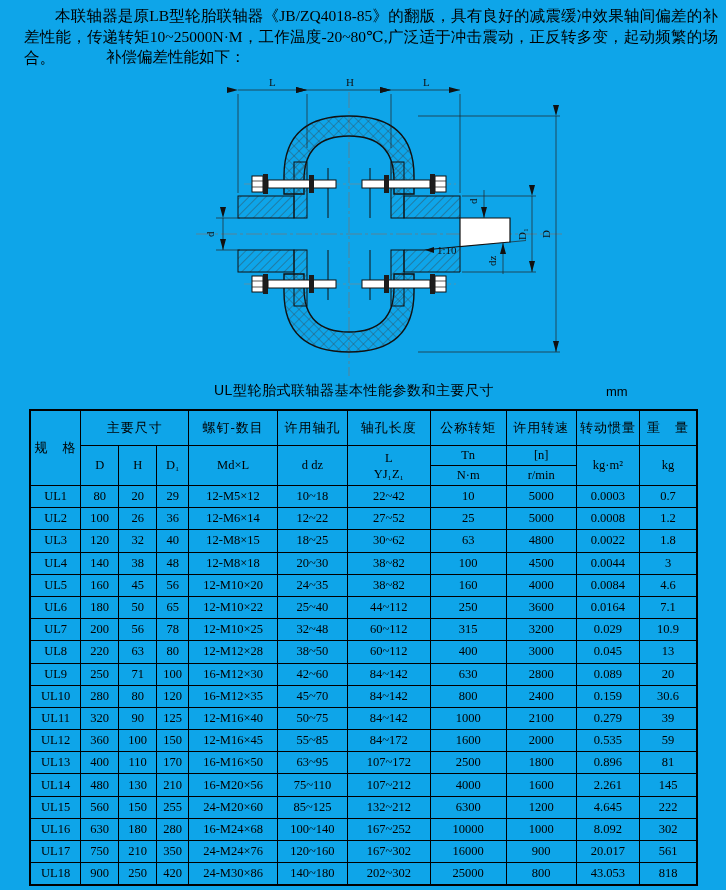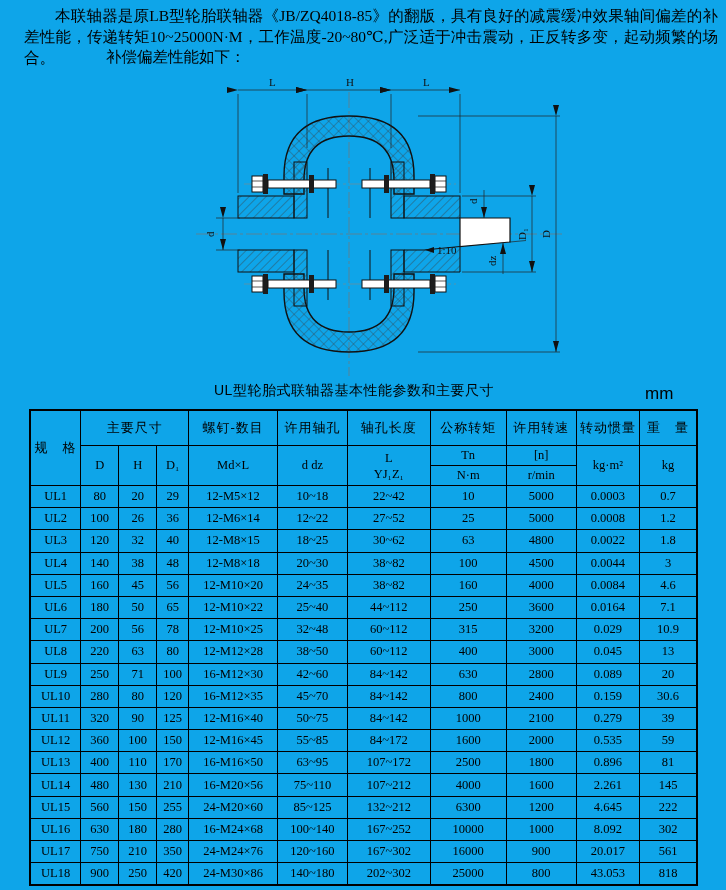--- a/index.html
+++ b/index.html
@@ -14,21 +14,21 @@
 
   
   .drawing{position:absolute;top:76px;left:106px;}
   .dimtxt{font-family:"Liberation Serif","DejaVu Serif",serif;font-size:11px;fill:#111;}
 
   
   .tbl-title{position:absolute;top:382px;left:214px;
              font-family:"Liberation Sans","DejaVu Sans",sans-serif;
              font-size:14px;letter-spacing:0.5px;white-space:nowrap;}
   .tbl-unit{position:absolute;top:384px;left:606px;
-            font-family:"Liberation Sans","DejaVu Sans",sans-serif;font-size:17px;margin-left:39px;}
+            font-family:"Liberation Sans","DejaVu Sans",sans-serif;font-size:13px;}
 
   
   table.spec{position:absolute;top:409px;left:29px;width:669px;
              border-collapse:collapse;table-layout:fixed;
              border:2px solid #000;font-size:12.5px;}
   table.spec th,table.spec td{border:1px solid #000;text-align:center;vertical-align:middle;
              padding:0 1px;font-weight:normal;overflow:hidden;white-space:nowrap;}
   table.spec thead tr.h1 th{height:34px;}
   table.spec thead tr.h2 th{height:19px;}
   table.spec thead tr.h3 th{height:19px;margin-top:16px;}

